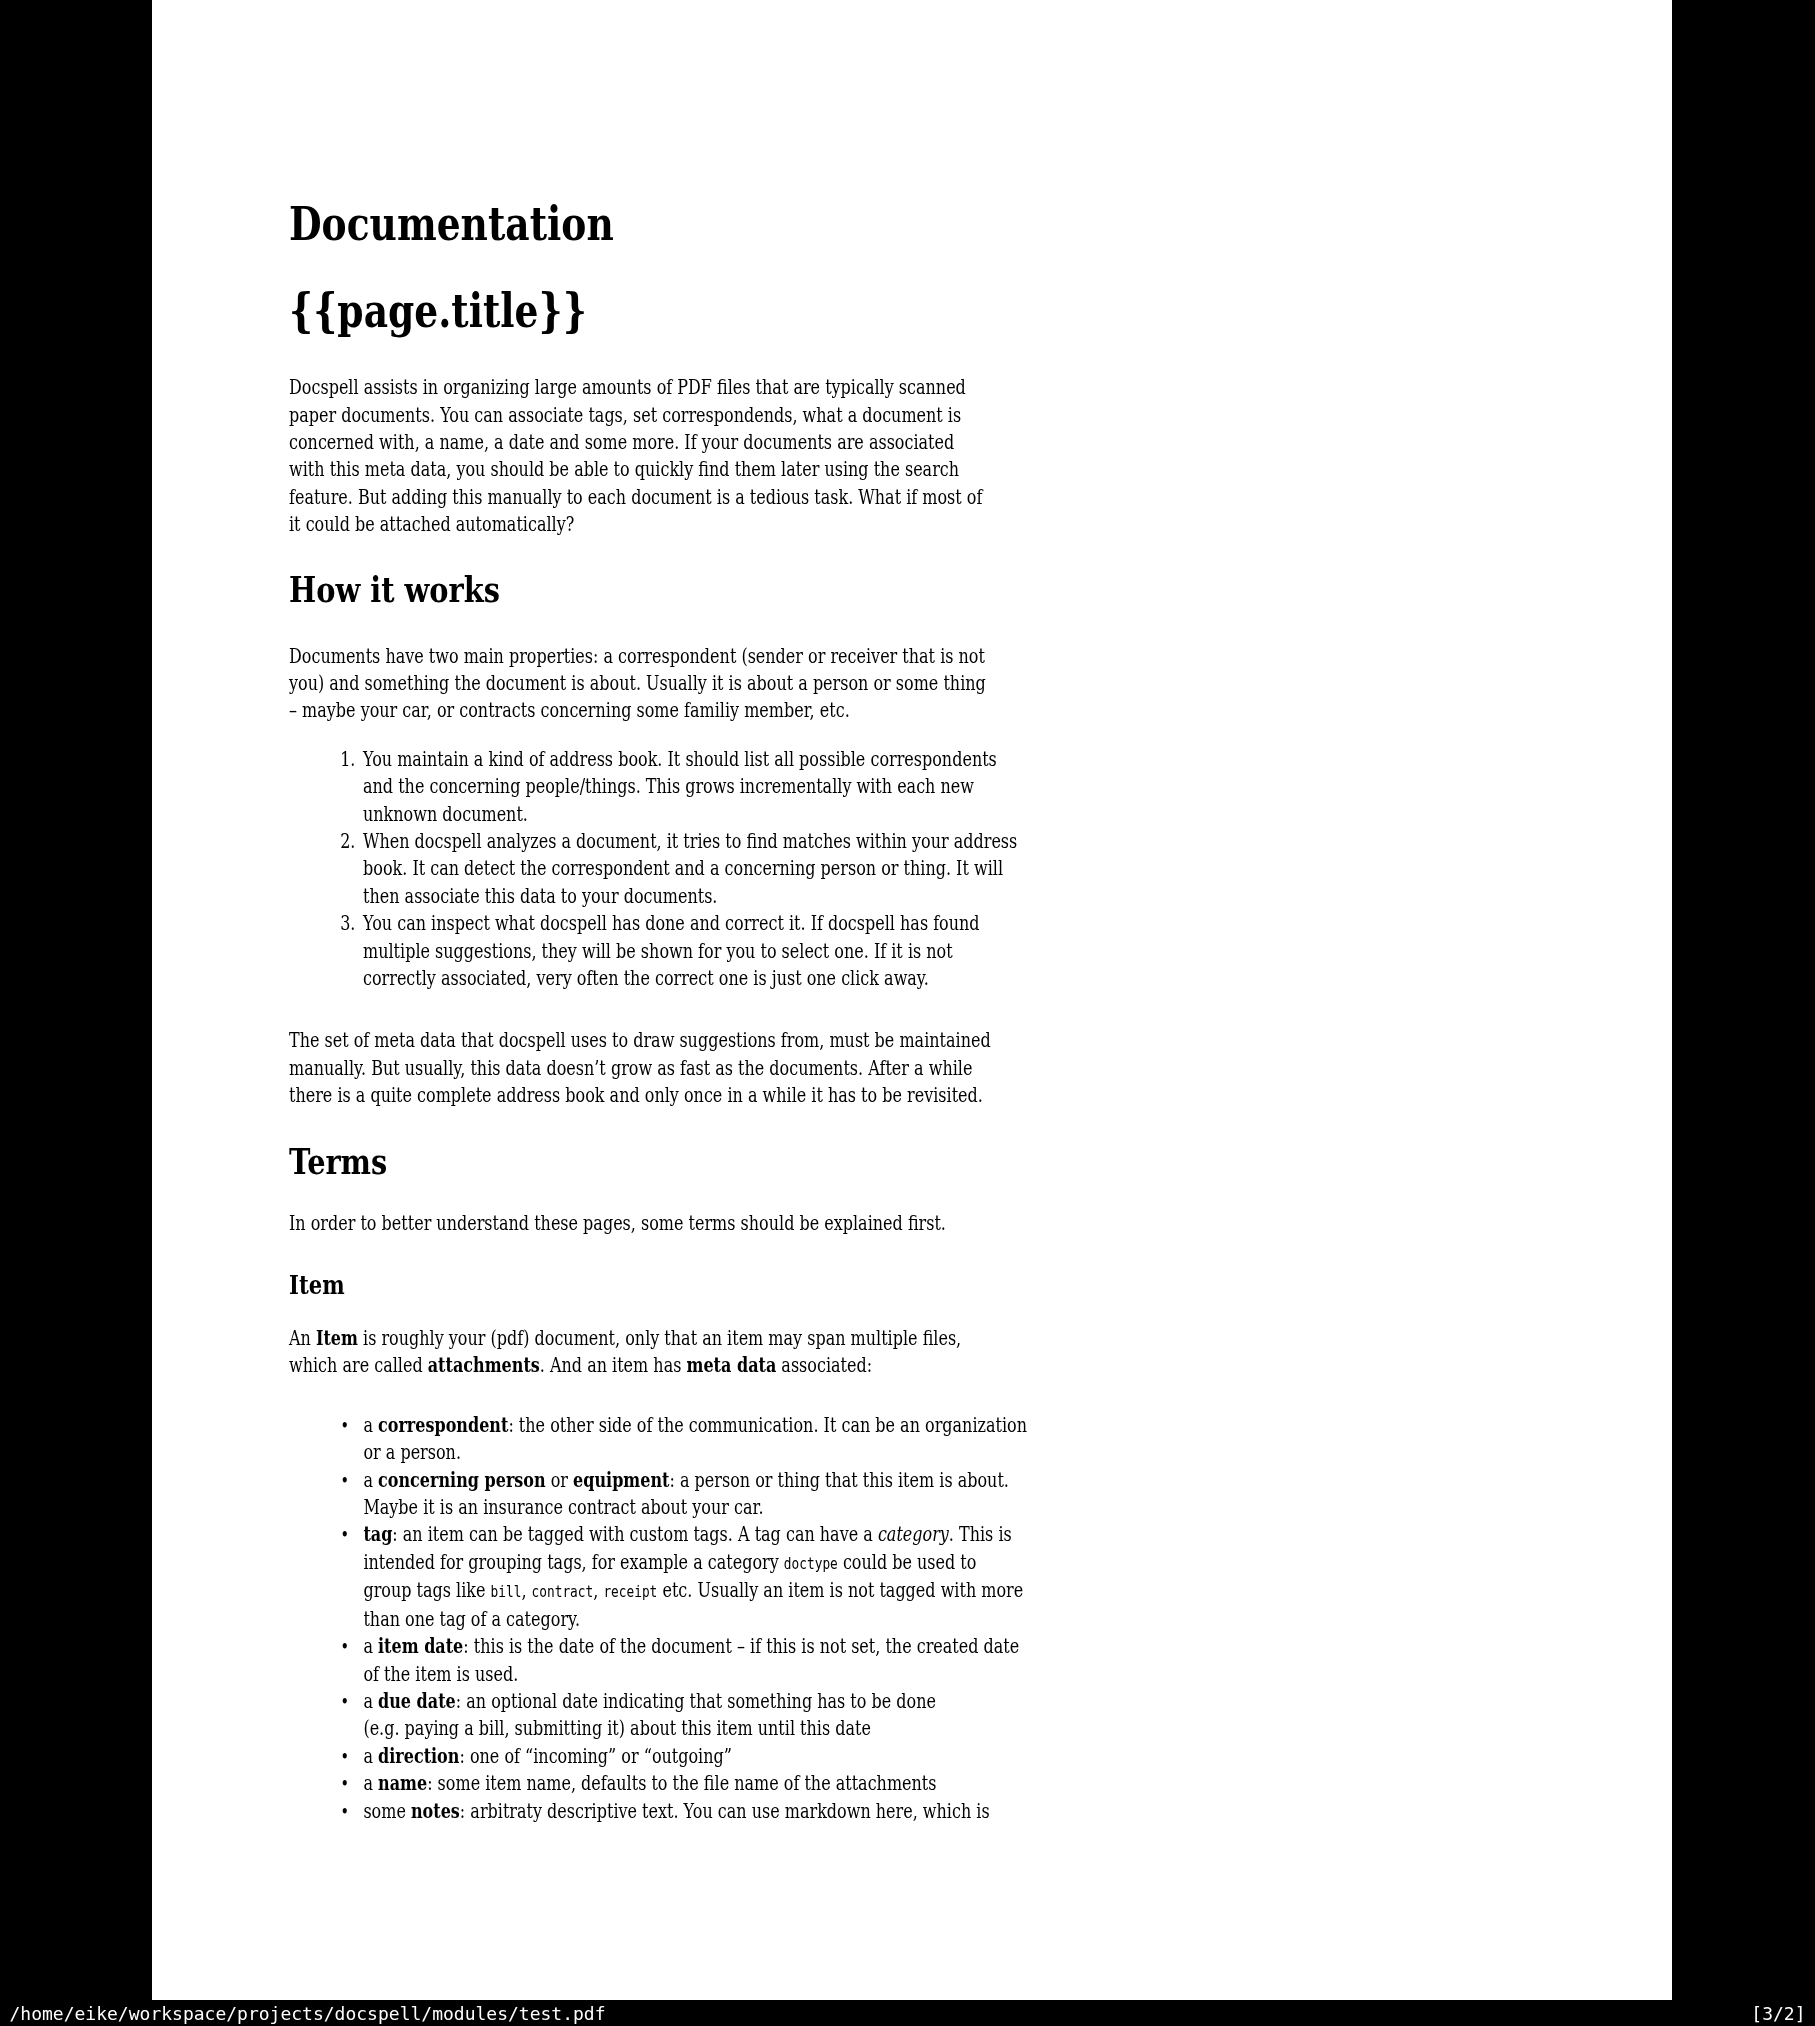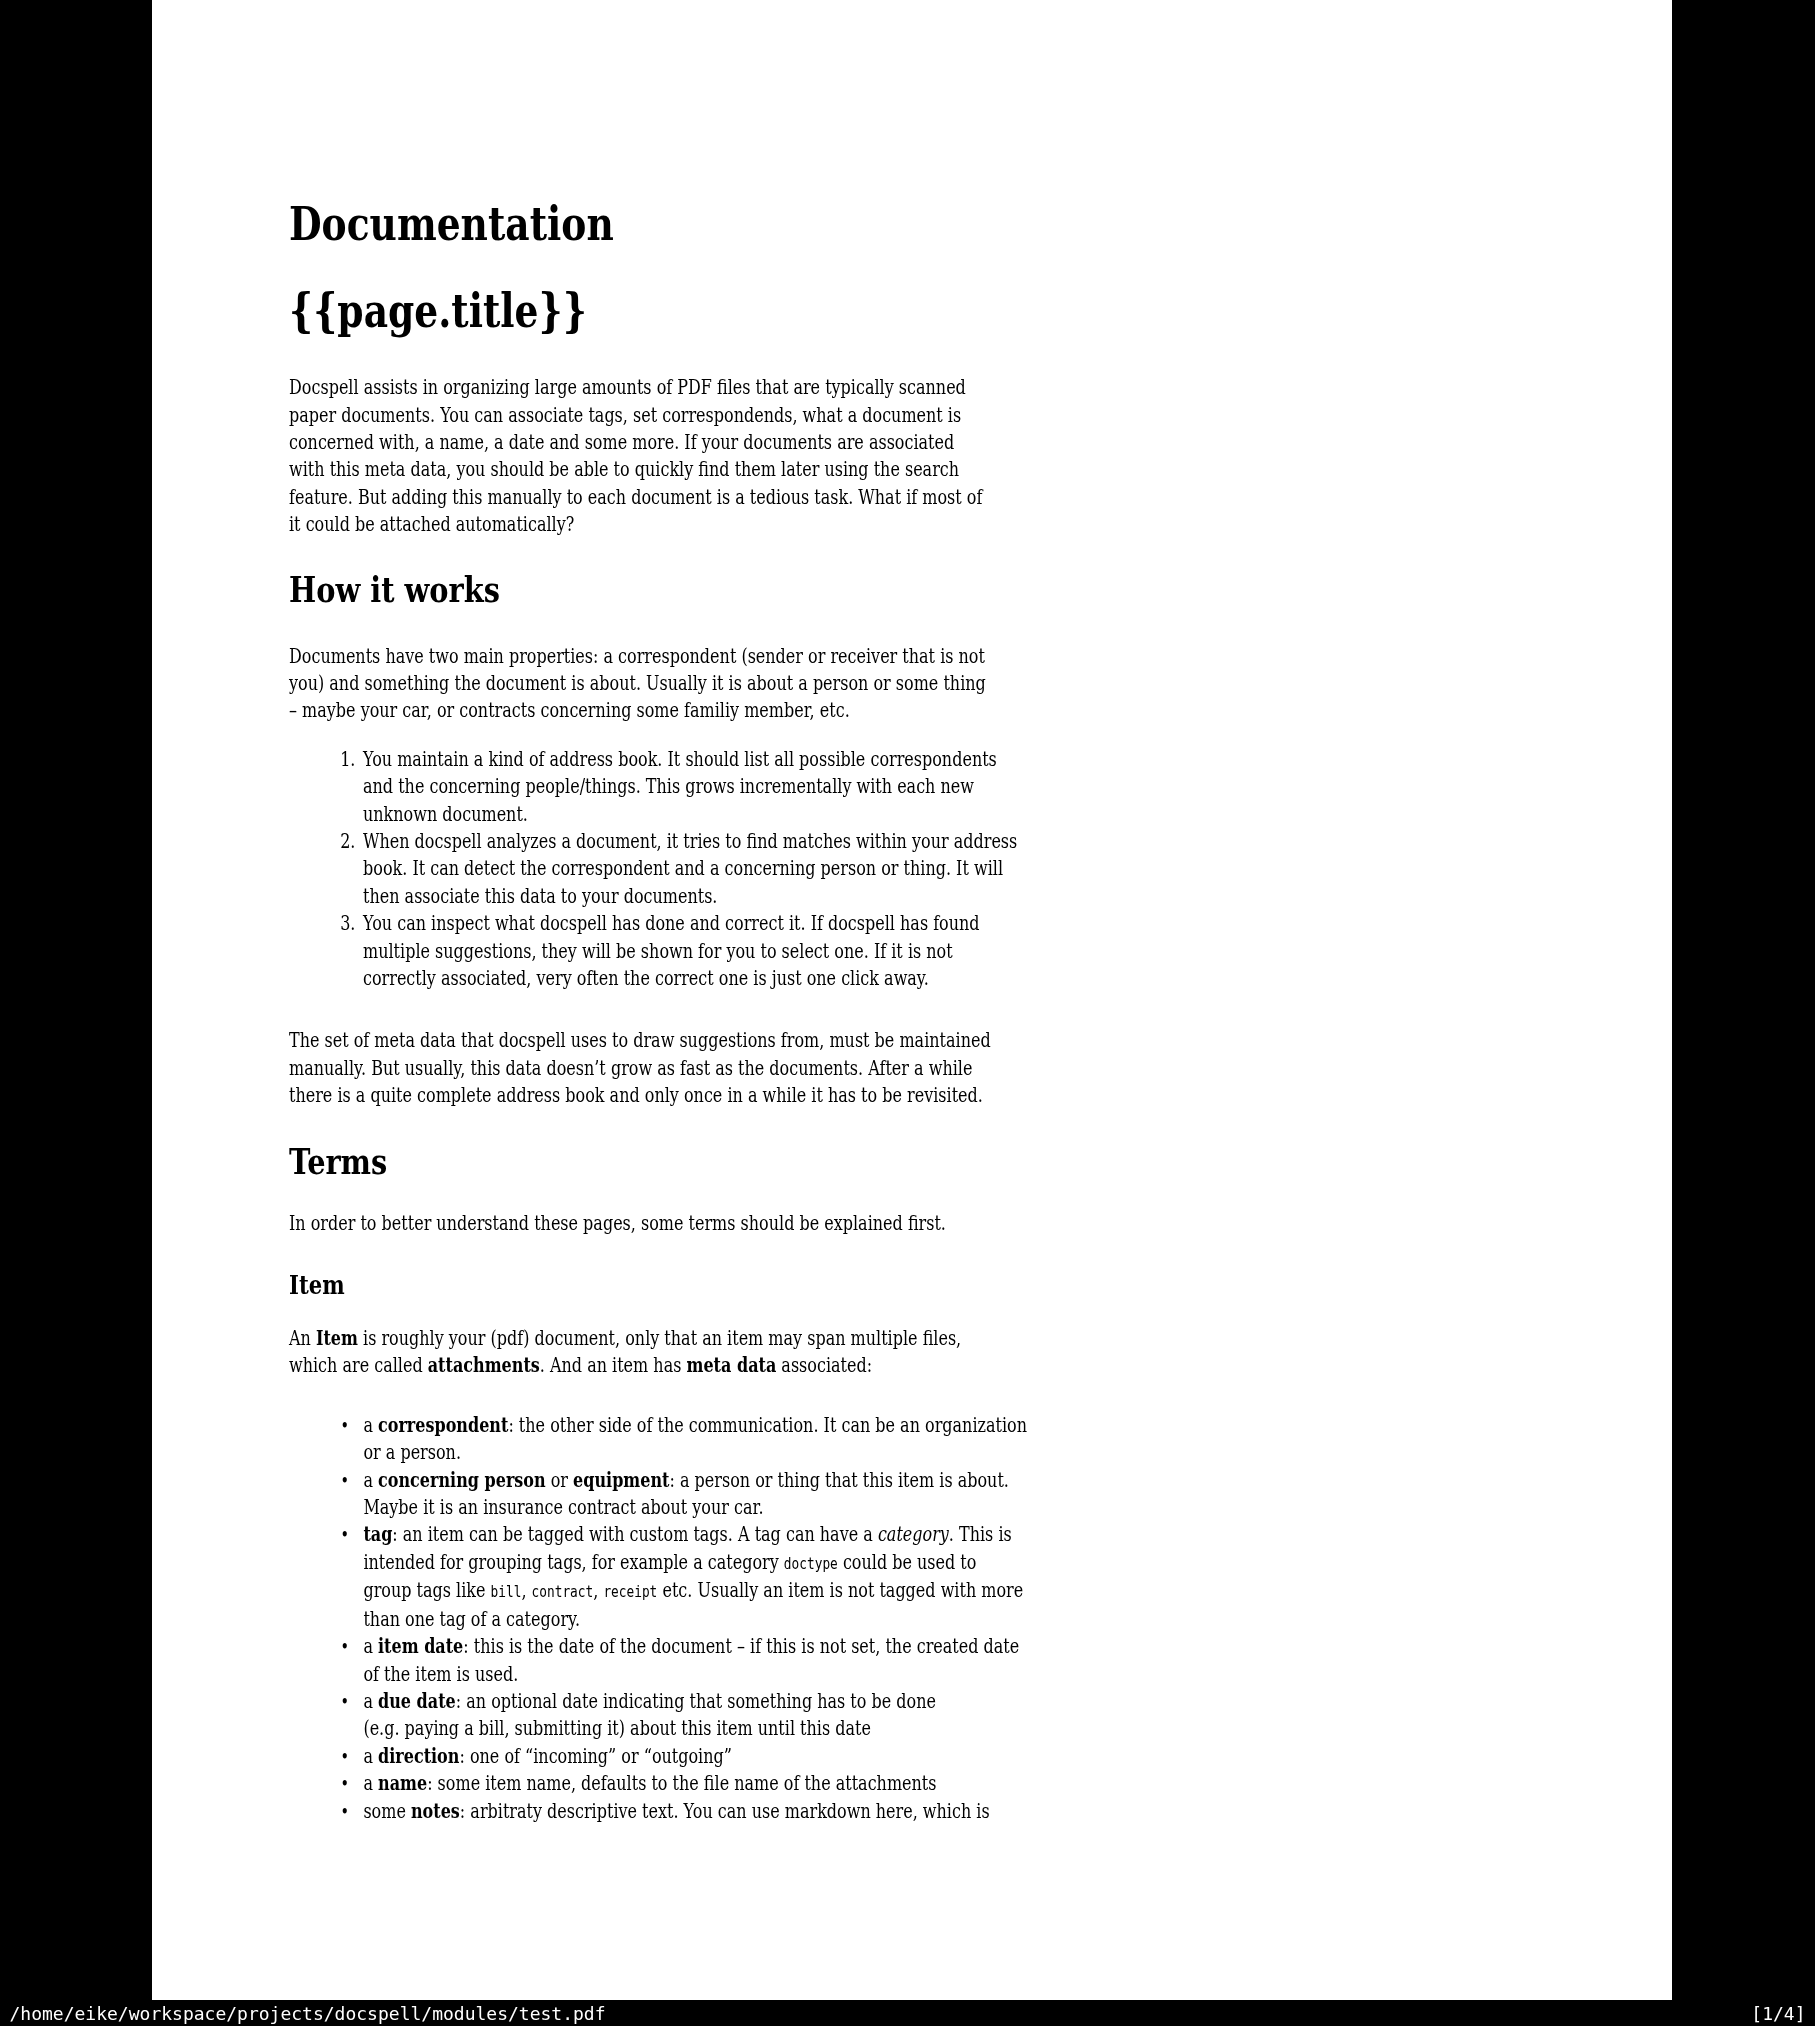--- a/index.html
+++ b/index.html
@@ -209,17 +209,17 @@
           <span class="blt">•</span>
           <div class="ul-text"><span>some </span><span class="run-b">notes</span><span>: arbitraty descriptive text. You can use markdown here, which is</span></div>
         </li>
       </ul>
 
     </div>
   </div>
 
   <div class="statusbar">
     <span>/home/eike/workspace/projects/docspell/modules/test.pdf</span>
-    <span>[1/4]</span>
+    <span>[3/2]</span>
   </div>
 
 </div>
 
 
 </body></html>

